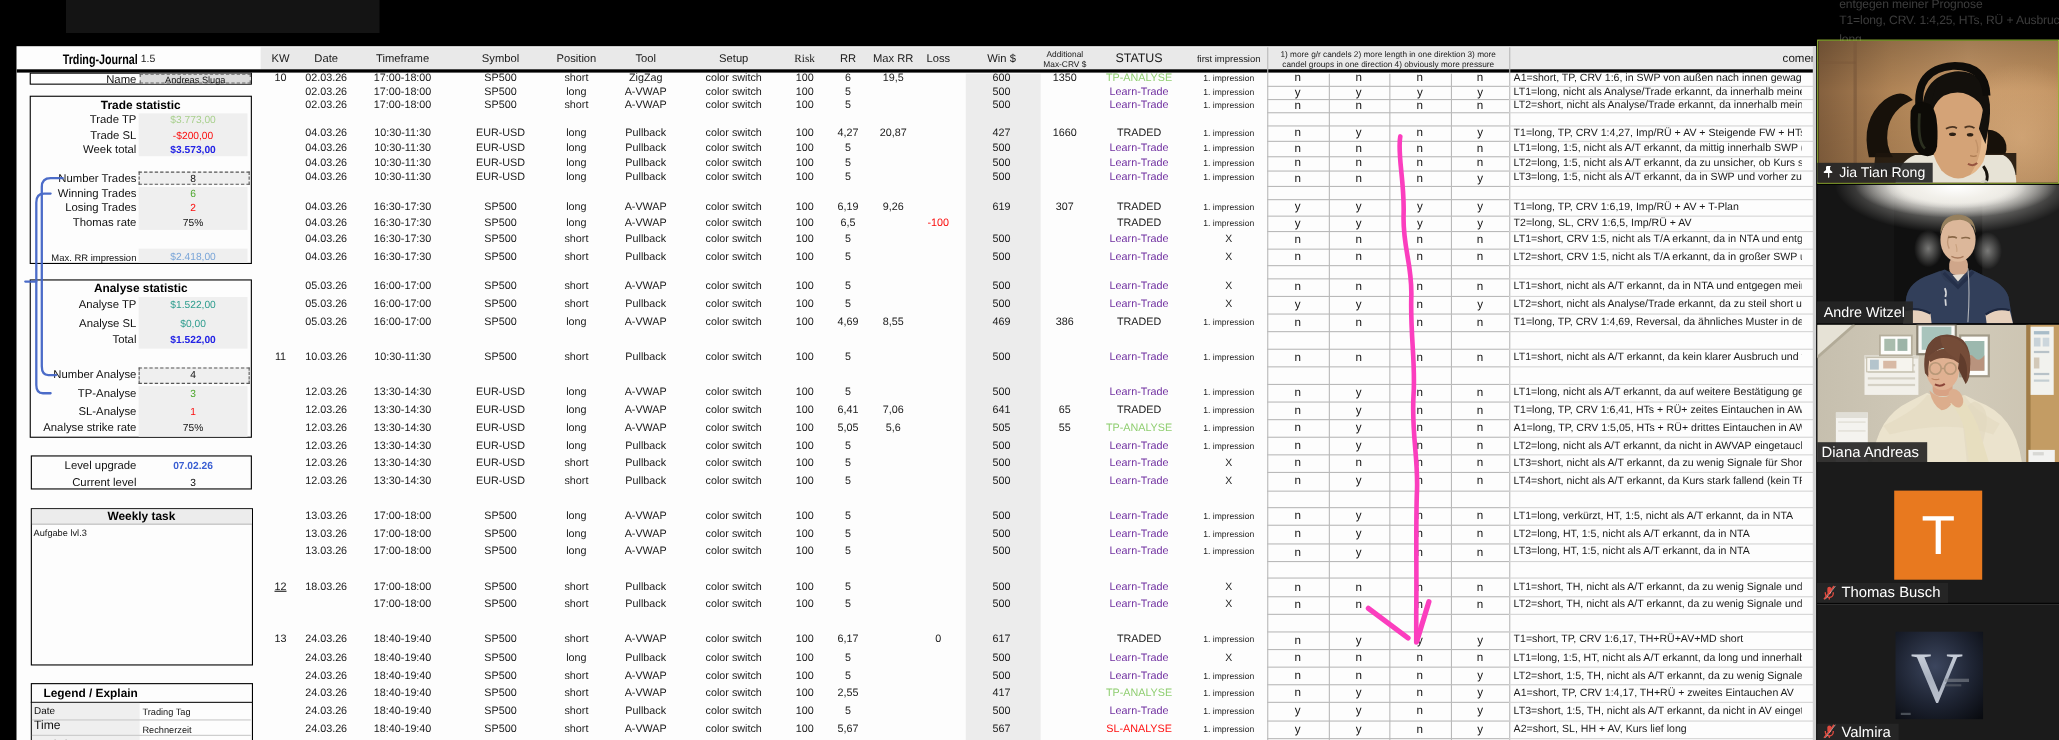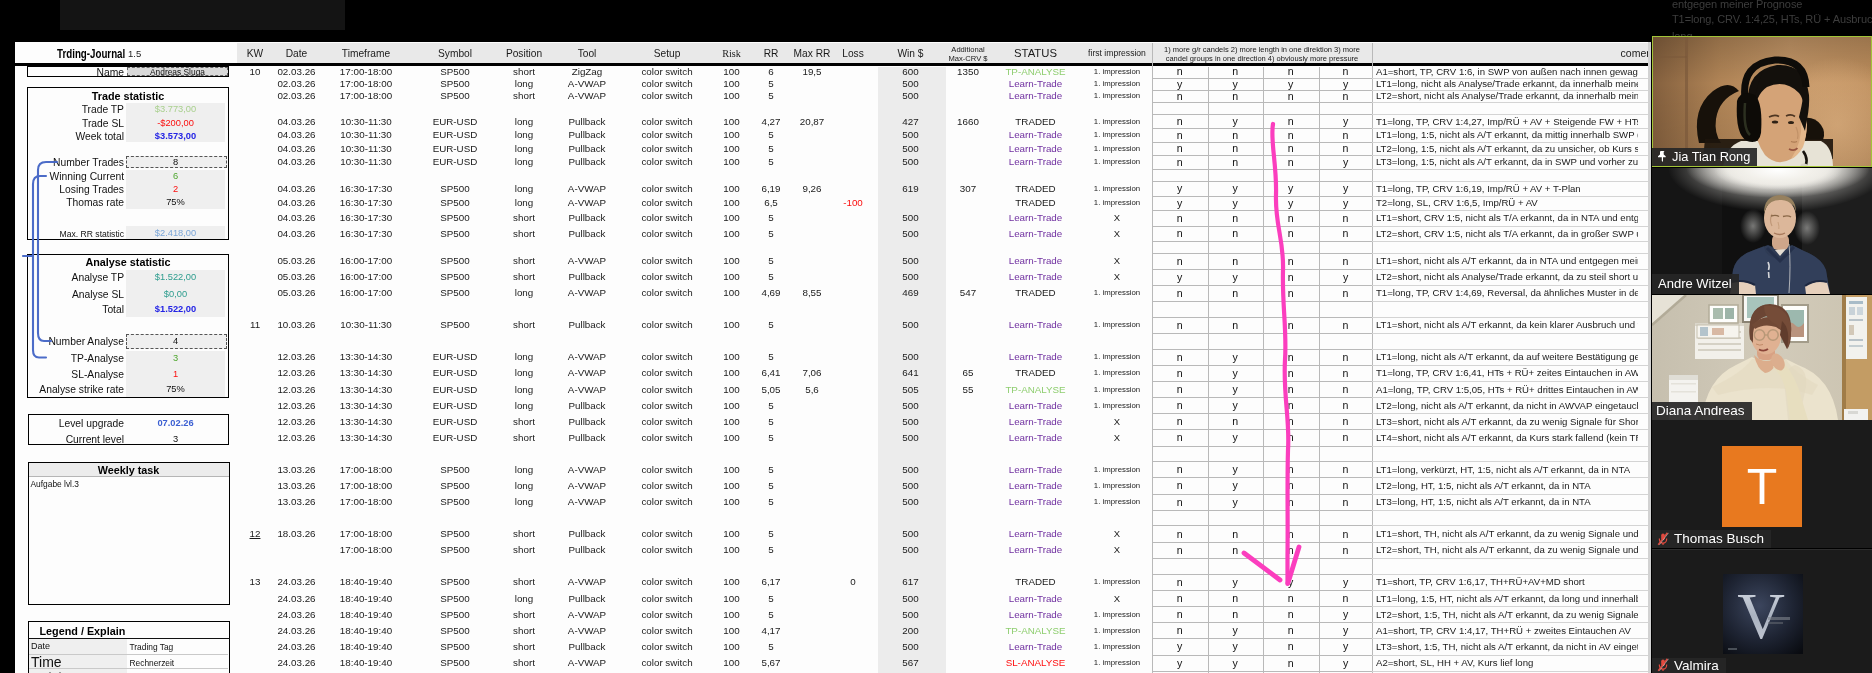--- a/index.html
+++ b/index.html
@@ -374,21 +374,21 @@
 <div class="cell " style="left:251.5px;top:242.5px;width:60.0px;height:16.5px;">05.03.26</div>
 <div class="cell " style="left:311.0px;top:242.5px;width:80.0px;height:16.5px;">16:00-17:00</div>
 <div class="cell " style="left:405.0px;top:242.5px;width:70.0px;height:16.5px;">SP500</div>
 <div class="cell " style="left:479.0px;top:242.5px;width:60.0px;height:16.5px;">long</div>
 <div class="cell " style="left:537.0px;top:242.5px;width:70.0px;height:16.5px;">A-VWAP</div>
 <div class="cell " style="left:612.0px;top:242.5px;width:80.0px;height:16.5px;">color switch</div>
 <div class="cell " style="left:696.5px;top:242.5px;width:40.0px;height:16.5px;">100</div>
 <div class="cell " style="left:736.0px;top:242.5px;width:40.0px;height:16.5px;">4,69</div>
 <div class="cell " style="left:774.0px;top:242.5px;width:46.0px;height:16.5px;">8,55</div>
 <div class="cell " style="left:870.5px;top:242.5px;width:50.0px;height:16.5px;">469</div>
-<div class="cell " style="left:923.0px;top:242.5px;width:60.0px;height:16.5px;">547</div>
+<div class="cell " style="left:923.0px;top:242.5px;width:60.0px;height:16.5px;">386</div>
 <div class="cell " style="left:975.5px;top:242.5px;width:90.0px;height:16.5px;color:#1a1a1a;">TRADED</div>
 <div class="cell imp" style="left:1067.0px;top:242.5px;width:70.0px;height:16.5px;">1. impression</div>
 <div class="cell yn" style="left:1137.0px;top:242.5px;width:55.5px;height:16.5px;">n</div>
 <div class="cell yn" style="left:1192.5px;top:242.5px;width:55.5px;height:16.5px;">n</div>
 <div class="cell yn" style="left:1248.0px;top:242.5px;width:55.5px;height:16.5px;">n</div>
 <div class="cell yn" style="left:1303.8px;top:242.5px;width:53.5px;height:16.5px;">n</div>
 <div class="cell com" style="left:1361.0px;top:242.5px;width:262px;height:16.5px;">T1=long, TP, CRV 1:4,69, Reversal, da ähnliches Muster in der V</div>
 <div class="cell " style="left:225.0px;top:274.5px;width:30.0px;height:16.0px;">11</div>
 <div class="cell " style="left:251.5px;top:274.5px;width:60.0px;height:16.0px;">10.03.26</div>
 <div class="cell " style="left:311.0px;top:274.5px;width:80.0px;height:16.0px;">10:30-11:30</div>
@@ -636,22 +636,22 @@
 <div class="cell yn" style="left:1248.0px;top:564.0px;width:55.5px;height:16.0px;">n</div>
 <div class="cell yn" style="left:1303.8px;top:564.0px;width:53.5px;height:16.0px;">y</div>
 <div class="cell com" style="left:1361.0px;top:564.0px;width:262px;height:16.0px;">LT2=short, 1:5, TH, nicht als A/T erkannt, da zu wenig Signale</div>
 <div class="cell " style="left:251.5px;top:580.0px;width:60.0px;height:16.3px;">24.03.26</div>
 <div class="cell " style="left:311.0px;top:580.0px;width:80.0px;height:16.3px;">18:40-19:40</div>
 <div class="cell " style="left:405.0px;top:580.0px;width:70.0px;height:16.3px;">SP500</div>
 <div class="cell " style="left:479.0px;top:580.0px;width:60.0px;height:16.3px;">short</div>
 <div class="cell " style="left:537.0px;top:580.0px;width:70.0px;height:16.3px;">A-VWAP</div>
 <div class="cell " style="left:612.0px;top:580.0px;width:80.0px;height:16.3px;">color switch</div>
 <div class="cell " style="left:696.5px;top:580.0px;width:40.0px;height:16.3px;">100</div>
-<div class="cell " style="left:736.0px;top:580.0px;width:40.0px;height:16.3px;">4,17</div>
-<div class="cell " style="left:870.5px;top:580.0px;width:50.0px;height:16.3px;">200</div>
+<div class="cell " style="left:736.0px;top:580.0px;width:40.0px;height:16.3px;">2,55</div>
+<div class="cell " style="left:870.5px;top:580.0px;width:50.0px;height:16.3px;">417</div>
 <div class="cell " style="left:975.5px;top:580.0px;width:90.0px;height:16.3px;color:#8fce70;">TP-ANALYSE</div>
 <div class="cell imp" style="left:1067.0px;top:580.0px;width:70.0px;height:16.3px;">1. impression</div>
 <div class="cell yn" style="left:1137.0px;top:580.0px;width:55.5px;height:16.3px;">n</div>
 <div class="cell yn" style="left:1192.5px;top:580.0px;width:55.5px;height:16.3px;">y</div>
 <div class="cell yn" style="left:1248.0px;top:580.0px;width:55.5px;height:16.3px;">n</div>
 <div class="cell yn" style="left:1303.8px;top:580.0px;width:53.5px;height:16.3px;">y</div>
 <div class="cell com" style="left:1361.0px;top:580.0px;width:262px;height:16.3px;">A1=short, TP, CRV 1:4,17, TH+RÜ + zweites Eintauchen AV</div>
 <div class="cell " style="left:251.5px;top:596.3px;width:60.0px;height:16.3px;">24.03.26</div>
 <div class="cell " style="left:311.0px;top:596.3px;width:80.0px;height:16.3px;">18:40-19:40</div>
 <div class="cell " style="left:405.0px;top:596.3px;width:70.0px;height:16.3px;">SP500</div>
@@ -696,27 +696,27 @@
 <div class="ptitle" style="left:14.0px;top:47.5px;width:198px;">Trade statistic</div>
 <div class="pl" style="left:5.0px;top:62.3px;width:104px;">Trade TP</div>
 <div class="pv" style="left:111.0px;top:62.3px;width:99px;color:#a9d08e;">$3.773,00</div>
 <div class="pl" style="left:5.0px;top:75.7px;width:104px;">Trade SL</div>
 <div class="pv" style="left:111.0px;top:75.7px;width:99px;color:#fb0e0e;">-$200,00</div>
 <div class="pl" style="left:5.0px;top:88.69999999999999px;width:104px;">Week total</div>
 <div class="pv" style="left:111.0px;top:88.69999999999999px;width:99px;color:#2323e5;font-weight:bold;">$3.573,00</div>
 <div class="dash" style="left:111.0px;top:113.5px;width:101px;height:12px;"></div>
 <div class="pl" style="left:5.0px;top:115.0px;width:104px;">Number Trades</div>
 <div class="pv" style="left:111.0px;top:115.0px;width:99px;">8</div>
-<div class="pl" style="left:5.0px;top:128.8px;width:104px;">Winning Current</div>
+<div class="pl" style="left:5.0px;top:128.8px;width:104px;">Winning Trades</div>
 <div class="pv" style="left:111.0px;top:128.8px;width:99px;color:#4ea72e;">6</div>
 <div class="pl" style="left:5.0px;top:141.9px;width:104px;">Losing Trades</div>
 <div class="pv" style="left:111.0px;top:141.9px;width:99px;color:#fb0e0e;">2</div>
 <div class="pl" style="left:5.0px;top:155.2px;width:104px;">Thomas rate</div>
 <div class="pv" style="left:111.0px;top:155.2px;width:99px;">75%</div>
-<div class="pl" style="left:5.0px;top:186.7px;width:104px;font-size:8.6px;">Max. RR statistic</div>
+<div class="pl" style="left:5.0px;top:186.7px;width:104px;font-size:8.6px;">Max. RR impression</div>
 <div class="pv" style="left:111.0px;top:186.0px;width:99px;color:#7ba6d8;">$2.418,00</div>
 
 <div class="box" style="left:12.0px;top:211.5px;width:202px;height:144px;"></div>
 <div class="gbg" style="left:111.0px;top:228.0px;width:99px;height:47px;"></div>
 <div class="gbg" style="left:111.0px;top:308.5px;width:99px;height:46.5px;"></div>
 <div class="ptitle" style="left:14.0px;top:213.7px;width:198px;">Analyse statistic</div>
 <div class="pl" style="left:5.0px;top:230.3px;width:104px;">Analyse TP</div>
 <div class="pv" style="left:111.0px;top:230.3px;width:99px;color:#2e9d8e;">$1.522,00</div>
 <div class="pl" style="left:5.0px;top:246.60000000000002px;width:104px;">Analyse SL</div>
 <div class="pv" style="left:111.0px;top:246.60000000000002px;width:99px;color:#2e9d8e;">$0,00</div>
@@ -746,21 +746,21 @@
 
 <div class="box" style="left:13.0px;top:578.5px;width:201.5px;height:53px;"></div>
 <div class="ptitle" style="left:24.5px;top:582.5px;width:120px;text-align:left;">Legend / Explain</div>
 <div style="position:absolute;left:13.0px;top:595.5px;width:201.5px;height:1.5px;background:#111;"></div>
 <div class="gbg" style="left:14.0px;top:597.0px;width:98px;height:34px;"></div>
 <div class="small" style="left:16.0px;top:599.0px;width:90px;font-size:9px;">Date</div>
 <div class="small" style="left:114.5px;top:600.0px;width:95px;">Trading Tag</div>
 <div style="position:absolute;left:14.0px;top:611.5px;width:199px;height:1px;background:#c9c9c9;"></div>
 <div style="position:absolute;left:14.0px;top:625.5px;width:199px;height:1px;background:#c9c9c9;"></div>
 <div class="small" style="left:16.0px;top:628.5px;width:90px;font-size:9px;">Symbol</div>
-<div class="small" style="left:16.0px;top:612px;width:90px;font-size:14px;">Time</div>
+<div class="small" style="left:16.0px;top:612px;width:90px;font-size:11px;">Time</div>
 <div class="small" style="left:114.5px;top:615.5px;width:95px;">Rechnerzeit</div>
 
   </div>
 <svg class="blue" width="250" height="673" viewBox="0 0 250 673" style="position:absolute;left:0;top:0;pointer-events:none;">
 <g fill="none" stroke="#4365c6" stroke-width="2.1" stroke-linecap="round" opacity="0.95">
 <path d="M 57 162 L 46 162 Q 38 162 38 170 L 38 333 Q 38 341 44 341 L 51 341"></path>
 <path d="M 46 176 L 40 176 Q 33 176 33 184 L 33 350 Q 33 357.5 39 357.5 L 46 357.5"></path>
 <path d="M 23 256 L 33 256"></path>
 </g>
 </svg>

